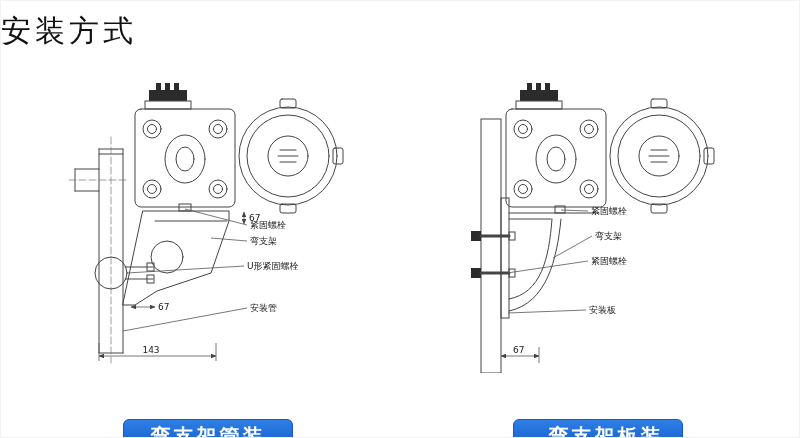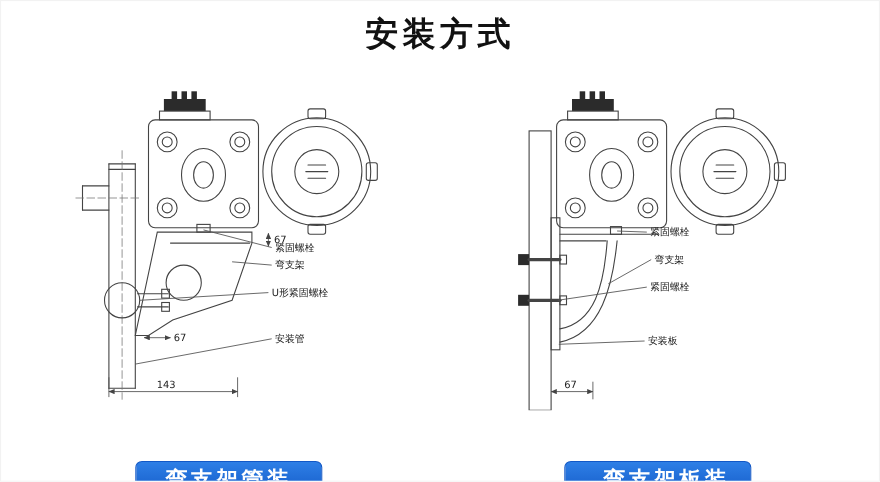--- a/index.html
+++ b/index.html
@@ -1,20 +1,20 @@
 <!DOCTYPE html>
 <html style="--caption-bg-top: #2e7fe6; --caption-bg-bottom: #1258c6; --caption-text: #ffffff; --line: #444444;"><head>
 <meta charset="utf-8">
 <style>
   * { margin:0; padding:0; box-sizing:border-box; }
   html,body { background:#ffffff; }
   body { font-family:"DejaVu Sans","Liberation Sans",sans-serif; }
   .page { position:relative; width:800px; height:438px; background:#fff; border:1px solid #f2f2f2; overflow:hidden; }
-  .title { position:absolute; top:10px; left:0; width:100%; text-align:center;
-           font-size:30px; font-weight:700; letter-spacing:4px; color:#111; }
+  .title { position:absolute; top:10px; left:0; width:100%; 
+           font-size:30px; font-weight:400; letter-spacing:4px; color:#111; }
   .drawing { position:absolute; top:72px; width:300px; height:300px; }
   .drawing.left  { left:60px; }
   .drawing.right { left:450px; }
   .caption { position:absolute; top:386px; width:170px; height:34px;
              display:flex; align-items:center; justify-content:center;
              color:var(--caption-text,#fff);
              background:linear-gradient(180deg,var(--caption-bg-top,#2e7fe6),var(--caption-bg-bottom,#1258c6));
              border:1px solid var(--caption-bg-bottom,#1258c6);
              border-radius:6px; font-size:20px; font-weight:700; letter-spacing:3px; cursor:pointer;margin-top:32px; }
   .caption.left  { left:122px; }

